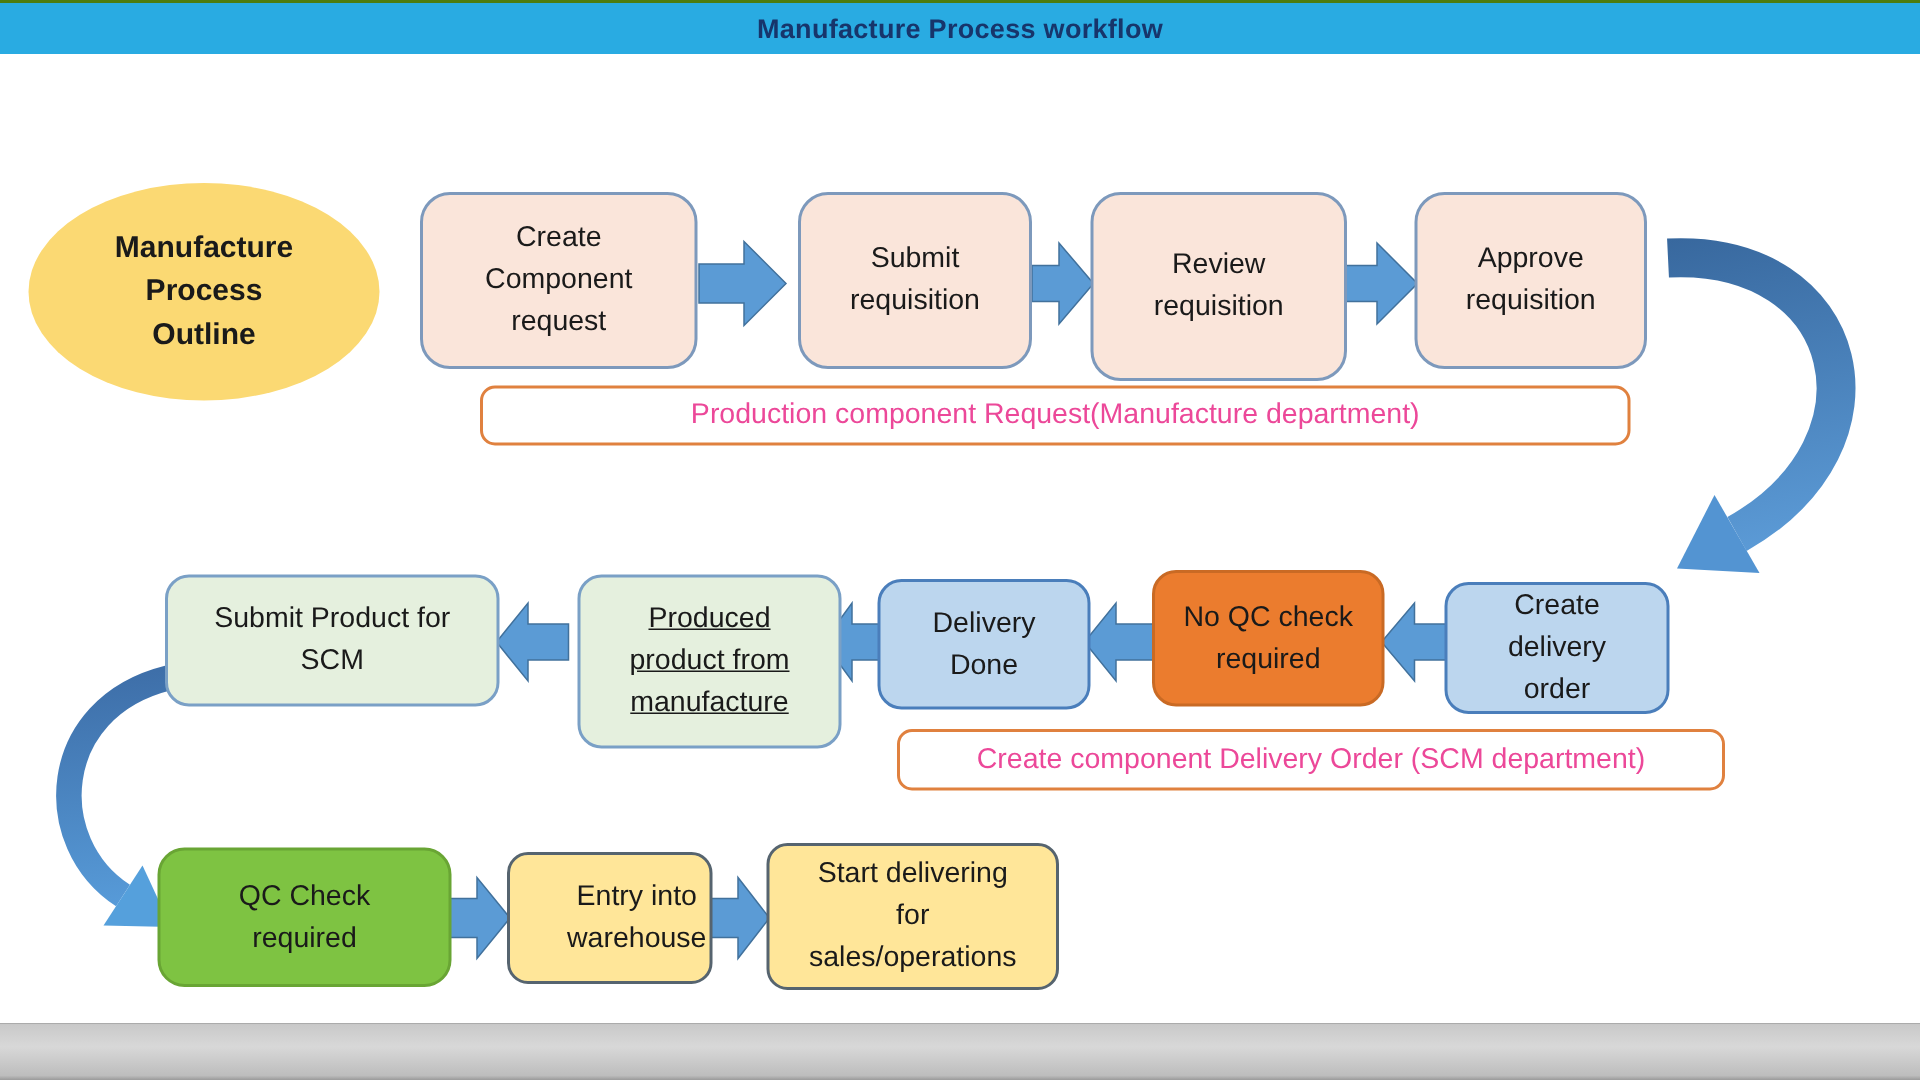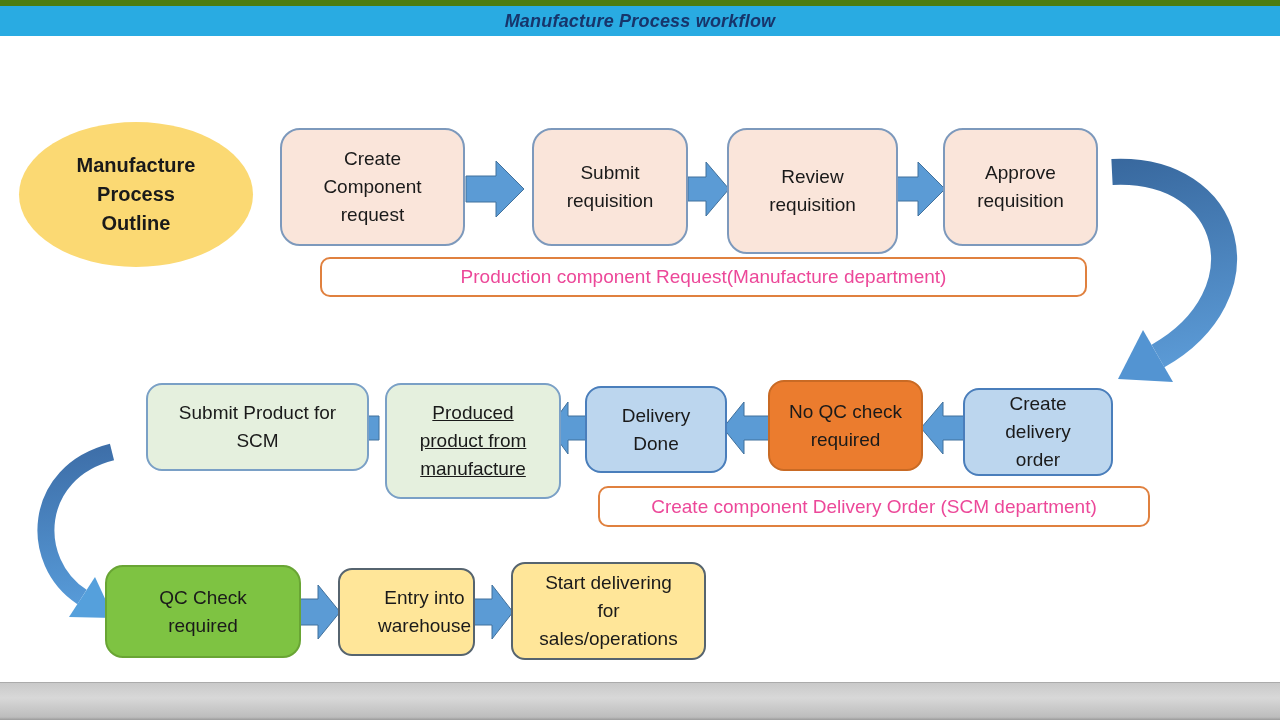--- a/index.html
+++ b/index.html
@@ -1,22 +1,22 @@
 <!DOCTYPE html>
 <html><head>
 <meta charset="utf-8">
 <style>
   html,body{margin:0;padding:0;background:#fff;}
   .stage{position:relative;width:1280px;height:720px;background:#ffffff;overflow:hidden;
          font-family:"Liberation Sans", sans-serif;color:#1a1a1a;}
 
   
   .topbar{position:absolute;left:0;top:0;width:1280px;height:36px;background:#29ABE2;
-          border-top:6px solid #4d7c0f;box-sizing:border-box;
-          display:flex;align-items:center;justify-content:center;font-style:italic;}
+          border-top:2px solid #4d7c0f;box-sizing:border-box;
+          display:flex;align-items:center;justify-content:center;}
   .topbar .ttl{font-size:18px;font-weight:bold;color:#17356B;letter-spacing:.2px;}
 
   
   .botbar{position:absolute;left:0;top:682px;width:1280px;height:38px;
           background:linear-gradient(180deg,#c9c9c9 0%,#d8d8d8 40%,#bdbdbd 92%,#9a9a9a 100%);
           border-top:1px solid #ababab;box-sizing:border-box;}
 
   
   .overlay{position:absolute;left:0;top:0;width:1280px;height:720px;pointer-events:none;}
 
@@ -44,21 +44,21 @@
   .b2{left:532px;top:128px;width:156px;height:118px;}
   .b3{left:727px;top:128px;width:171px;height:126px;}
   .b4{left:943px;top:128px;width:155px;height:118px;}
   .cap1{left:320px;top:257px;width:767px;height:40px;}
 
   
   .c1{left:963px;top:388px;width:150px;height:88px;}
   .c2{left:768px;top:380px;width:155px;height:91px;}
   .c3{left:585px;top:386px;width:142px;height:87px;}
   .c4{left:385px;top:383px;width:176px;height:116px;text-decoration:underline;}
-  .c5{left:110px;top:383px;width:223px;height:88px;margin-left:36px;}
+  .c5{left:110px;top:383px;width:223px;height:88px;}
   .cap2{left:108px;top:481px;width:447px;height:39px;}
   .cap3{left:598px;top:486px;width:552px;height:41px;}
 
   
   .d1{left:105px;top:565px;width:196px;height:93px;}
   .d2{left:338px;top:568px;width:137px;height:88px;padding-left:36px;}
   .d3{left:511px;top:562px;width:195px;height:98px;}
 </style>
 </head>
 <body>

